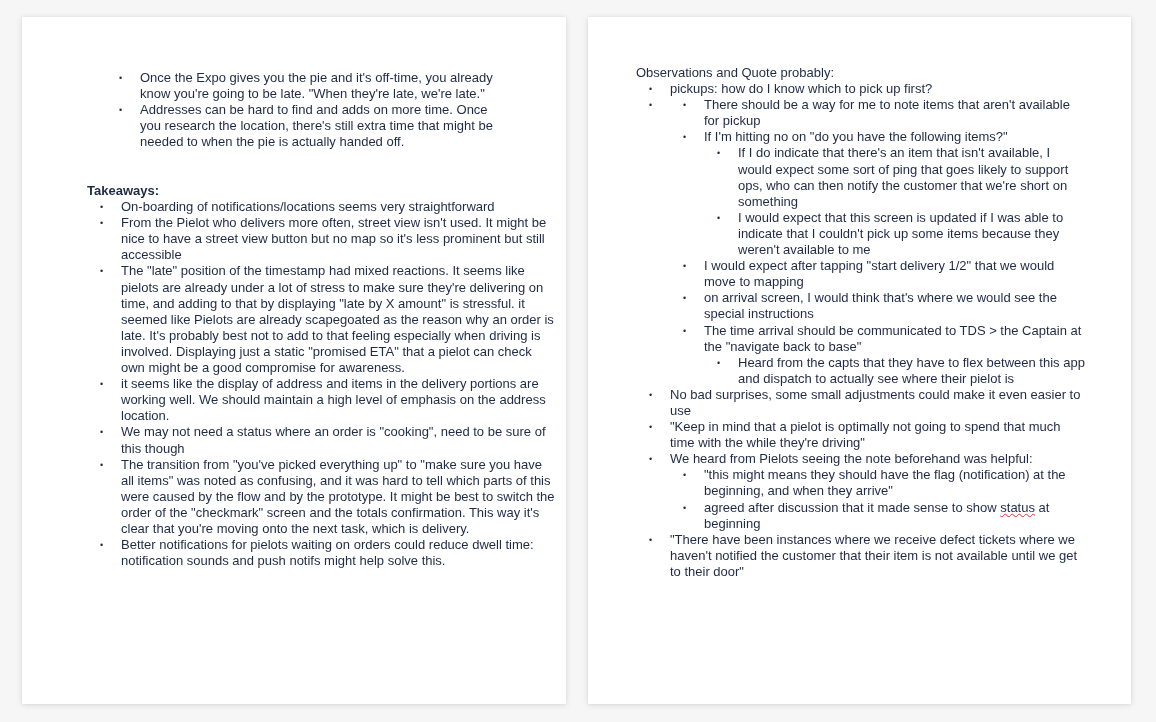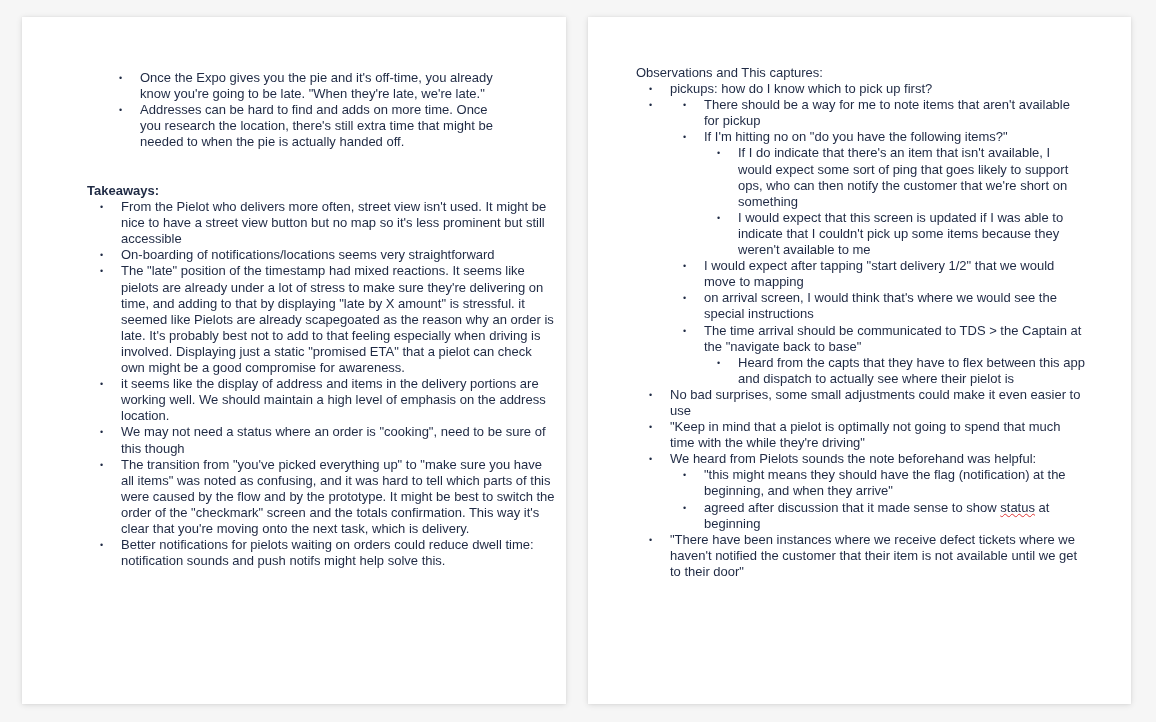--- a/index.html
+++ b/index.html
@@ -40,34 +40,34 @@
   <div class="content" style="left:84px; top:53px; width:400px;">
     <ul class="lvl0">
       <li>Once the Expo gives you the pie and it's off-time, you already know you're going to be late. "When they're late, we're late."</li>
       <li>Addresses can be hard to find and adds on more time. Once you research the location, there's still extra time that might be needed to when the pie is actually handed off.</li>
     </ul>
   </div>
 
   <div class="content" style="left:65px; top:166px; width:470px;">
     <div class="heading-bold">Takeaways:</div>
     <ul class="lvl0">
+      <li>On-boarding of notifications/locations seems very straightforward</li>
       <li>From the Pielot who delivers more often, street view isn't used. It might be nice to have a street view button but no map so it's less prominent but still accessible</li>
-      <li>On-boarding of notifications/locations seems very straightforward</li>
       <li>The "late" position of the timestamp had mixed reactions. It seems like pielots are already under a lot of stress to make sure they're delivering on time, and adding to that by displaying "late by X amount" is stressful. it seemed like Pielots are already scapegoated as the reason why an order is late. It's probably best not to add to that feeling especially when driving is involved. Displaying just a static "promised ETA" that a pielot can check own might be a good compromise for awareness.</li>
       <li>it seems like the display of address and items in the delivery portions are working well. We should maintain a high level of emphasis on the address location.</li>
       <li>We may not need a status where an order is "cooking", need to be sure of this though</li>
       <li>The transition from "you've picked everything up" to "make sure you have all items" was noted as confusing, and it was hard to tell which parts of this were caused by the flow and by the prototype. It might be best to switch the order of the "checkmark" screen and the totals confirmation. This way it's clear that you're moving onto the next task, which is delivery.</li>
       <li>Better notifications for pielots waiting on orders could reduce dwell time: notification sounds and push notifs might help solve this.</li>
     </ul>
   </div>
 </div>
 
 <div class="page" id="page-right">
   <div class="content" style="left:48px; top:48px; width:450px;">
-    <div>Observations and This captures:</div>
+    <div>Observations and Quote probably:</div>
     <ul class="lvl0">
       <li><span>pickups: how do I know which to pick up first?</span></li>
       <li>
         <ul class="lvl1">
           <li><span>There should be a way for me to note items that aren't available for pickup</span></li>
           <li><span>If I'm hitting no on "do you have the following items?"</span>
             <ul class="lvl1">
               <li><span>If I do indicate that there's an item that isn't available, I would expect some sort of ping that goes likely to support ops, who can then notify the customer that we're short on something</span></li>
               <li><span>I would expect that this screen is updated if I was able to indicate that I couldn't pick up some items because they weren't available to me</span></li>
             </ul>
@@ -76,21 +76,21 @@
           <li><span>on arrival screen, I would think that's where we would see the special instructions</span></li>
           <li><span>The time arrival should be communicated to TDS &gt; the Captain at the "navigate back to base"</span>
             <ul class="lvl1">
               <li><span>Heard from the capts that they have to flex between this app and dispatch to actually see where their pielot is</span></li>
             </ul>
           </li>
         </ul>
       </li>
       <li><span>No bad surprises, some small adjustments could make it even easier to use</span></li>
       <li><span>"Keep in mind that a pielot is optimally not going to spend that much time with the while they're driving"</span></li>
-      <li><span>We heard from Pielots sounds the note beforehand was helpful:</span>
+      <li><span>We heard from Pielots seeing the note beforehand was helpful:</span>
         <ul class="lvl1">
           <li><span>"this might means they should have the flag (notification) at the beginning, and when they arrive"</span></li>
           <li><span>agreed after discussion that it made sense to show </span><span class="spell">status</span><span> at beginning</span></li>
         </ul>
       </li>
       <li><span>"There have been instances where we receive defect tickets where we haven't notified the customer that their item is not available until we get to their door"</span></li>
     </ul>
   </div>
 </div>
 

